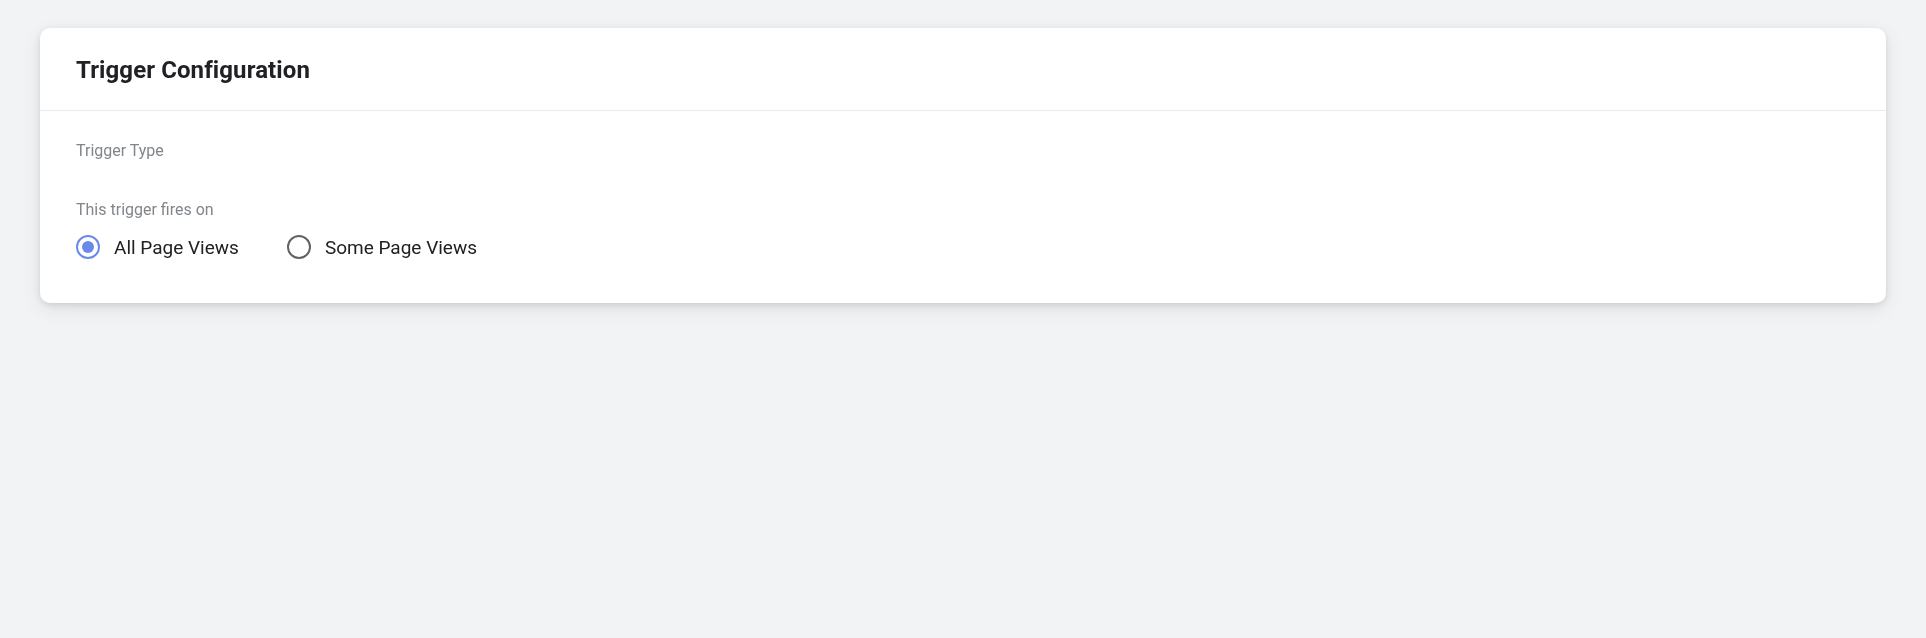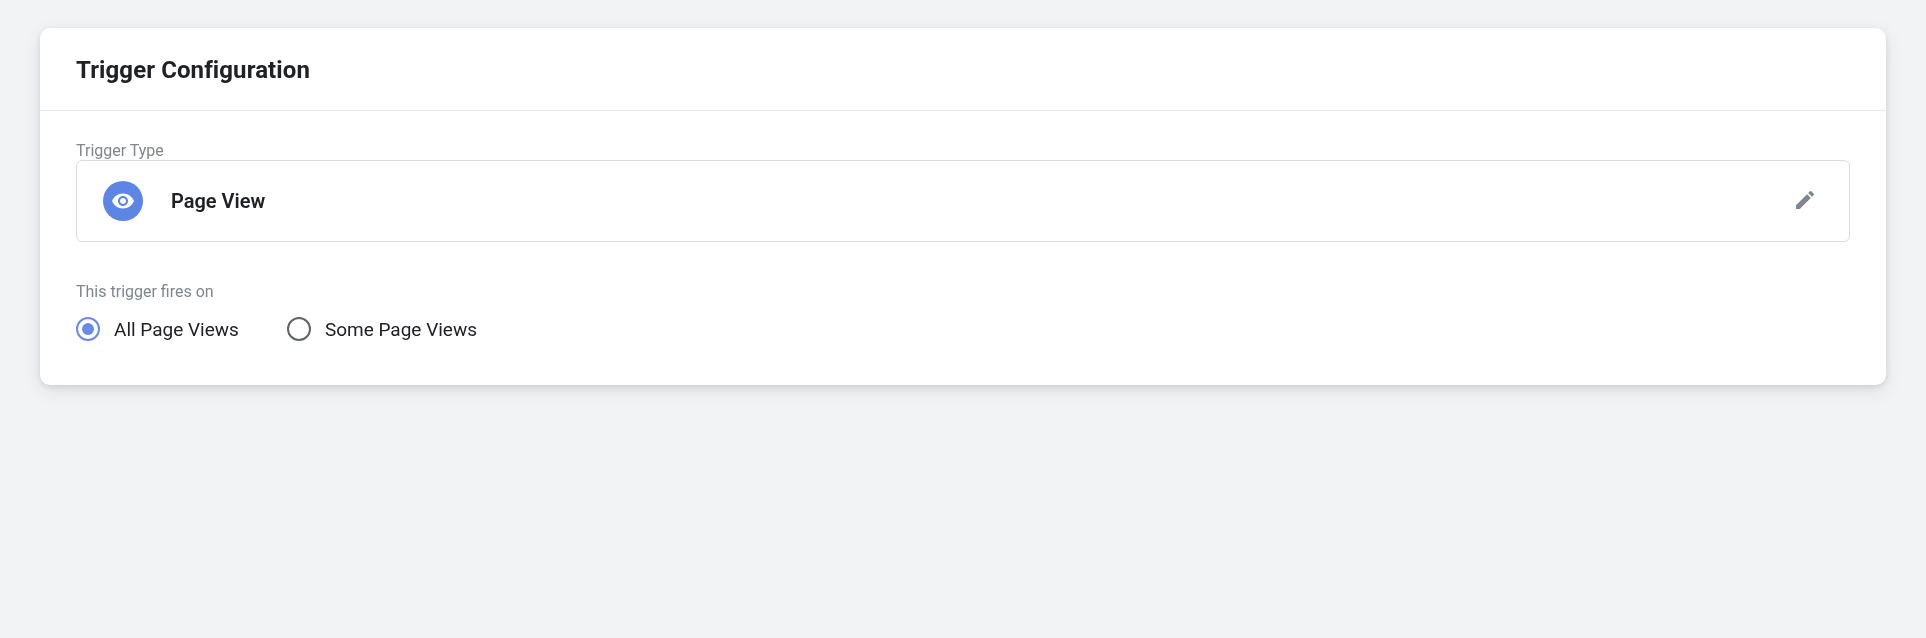--- a/index.html
+++ b/index.html
@@ -25,21 +25,21 @@
       color: #202124;
       letter-spacing: 0.1px;
     }
     .card-body {
       padding: 30px 36px 44px 36px;
     }
     .field-label {
       font-size: 16px;
       color: #80868b;
       font-weight: 400;
-      margin-bottom: 0;
+      margin-bottom: 28px;
     }
     .type-selector {
       display: flex;
       align-items: center;
       border: 1px solid #dadce0;
       border-radius: 6px;
       padding: 20px 26px;
       gap: 28px;
       cursor: pointer;
     }
@@ -117,35 +117,20 @@
 <body>
 
 <div class="card">
   <div class="card-header">
     <h2 class="card-title">Trigger Configuration</h2>
   </div>
   <div class="card-body">
 
     <div class="field-label">Trigger Type</div>
 
-    <div class="type-selector">
-      <span class="eye-badge">
-        <svg viewBox="0 0 24 24">
-            <path d="M12 4.5C7 4.5 2.73 7.61 1 12c1.73 4.39 6 7.5 11 7.5s9.27-3.11 11-7.5c-1.73-4.39-6-7.5-11-7.5zM12 17c-2.76 0-5-2.24-5-5s2.24-5 5-5 5 2.24 5 5-2.24 5-5 5zm0-8c-1.66 0-3 1.34-3 3s1.34 3 3 3 3-1.34 3-3-1.34-3-3-3z"></path>
-          </svg>
-      </span>
-      <span class="type-name">Page View</span>
-      <button class="edit-btn">
-        <span>
-          <svg viewBox="0 0 24 24">
-              <path d="M3 17.25V21h3.75L17.81 9.94l-3.75-3.75L3 17.25zM20.71 7.04a1 1 0 0 0 0-1.41l-2.34-2.34a1 1 0 0 0-1.41 0l-1.83 1.83 3.75 3.75 1.83-1.83z"></path>
-            </svg>
-        </span>
-      </button>
-    </div>
 
     <div class="fires-label">This trigger fires on</div>
 
     <div class="radio-row">
       <label class="radio-option">
         <span class="radio-outer selected">
           <span class="radio-inner"></span>
         </span>
         <span class="radio-label">All Page Views</span>
       </label>

